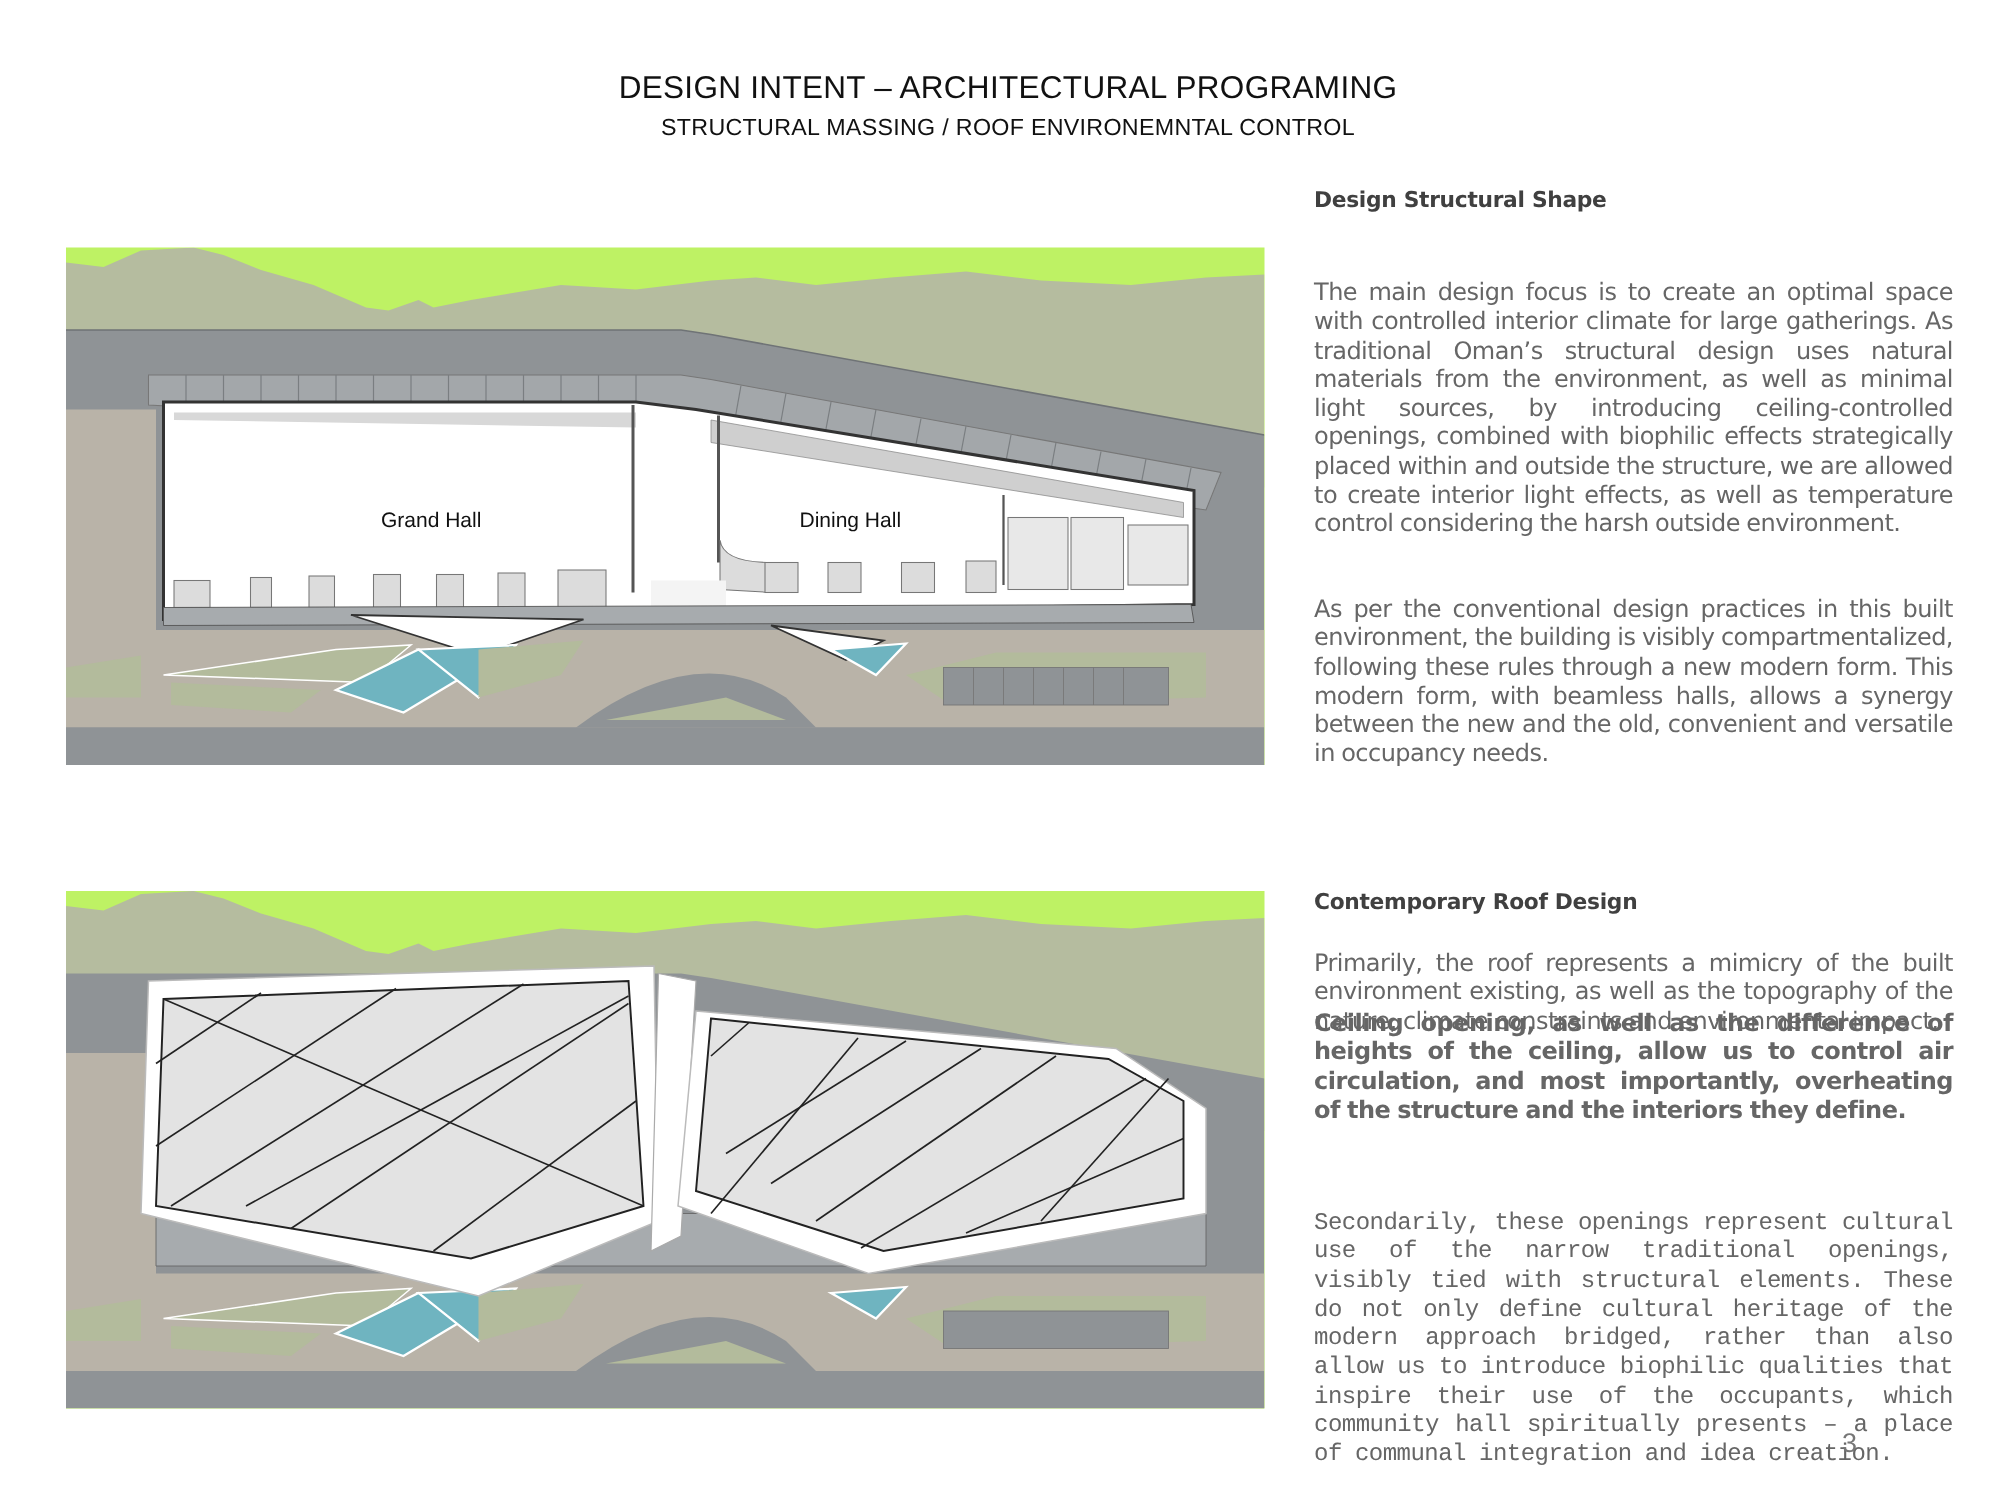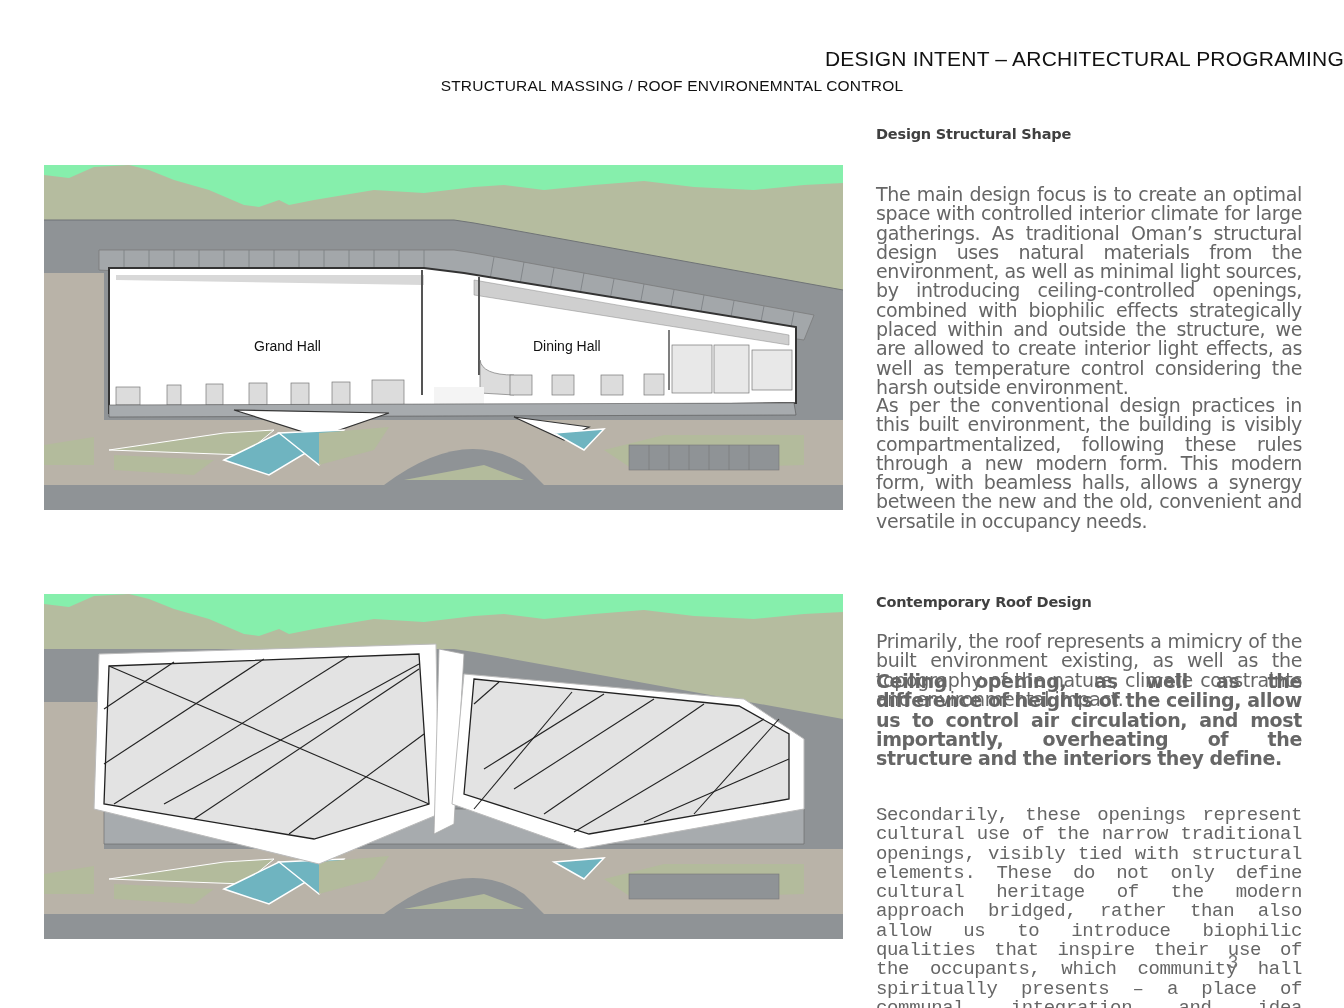--- a/index.html
+++ b/index.html
@@ -1,42 +1,42 @@
 <!DOCTYPE html>
 <html><head>
 <meta charset="utf-8">
 <style>
   * { box-sizing: border-box; margin: 0; padding: 0; }
   html, body { width: 1344px; height: 1008px; background: #ffffff; overflow: hidden; }
   body { position: relative; font-family: "DejaVu Sans", sans-serif; }
 
   .title {
-    position: absolute; left: 0; top: 47px; width: 1344px; text-align: right;
+    position: absolute; left: 0; top: 47px; width: 1344px; text-align: center;
     font-family: "Liberation Sans", sans-serif; font-size: 21px; color: #111;
     letter-spacing: 0.2px;
   }
   .subtitle {
     position: absolute; left: 0; top: 77px; width: 1344px; text-align: center;
     font-family: "Liberation Sans", sans-serif; font-size: 15.5px; color: #111;
     letter-spacing: 0.2px;
   }
 
-  .figure { position: absolute; left: 44px; width: 799px; height: 345px; overflow: hidden; background: #86efac; }
+  .figure { position: absolute; left: 44px; width: 799px; height: 345px; overflow: hidden; background: #bef264; }
   .figure svg { display: block; }
   #fig1 { top: 165px; }
   #fig2 { top: 594px; }
 
   .fig-label {
     position: absolute; font-family: "Liberation Sans", sans-serif; font-size: 14px; color: #111;
   }
 
   .col { position: absolute; left: 876px; width: 426px; color: #666666;
          font-family: "DejaVu Sans", sans-serif; }
   .heading { font-weight: bold; font-size: 14.5px; color: #404040; letter-spacing: -0.2px; }
-  .para { font-size: 19px; line-height: 19.3px; text-align: justify; letter-spacing: -0.35px; word-spacing: -0.5px; }
+  .para { font-size: 16px; line-height: 19.3px; text-align: justify; letter-spacing: -0.35px; word-spacing: -0.5px; }
 
   .page-num { position: absolute; left: 1228px; top: 952px; font-family: "Liberation Sans", sans-serif;
               font-size: 18px; color: #777; }
 </style>
 </head>
 <body>
 
 <div class="title">DESIGN INTENT – ARCHITECTURAL PROGRAMING</div>
 <div class="subtitle">STRUCTURAL MASSING / ROOF ENVIRONEMNTAL CONTROL</div>
 

